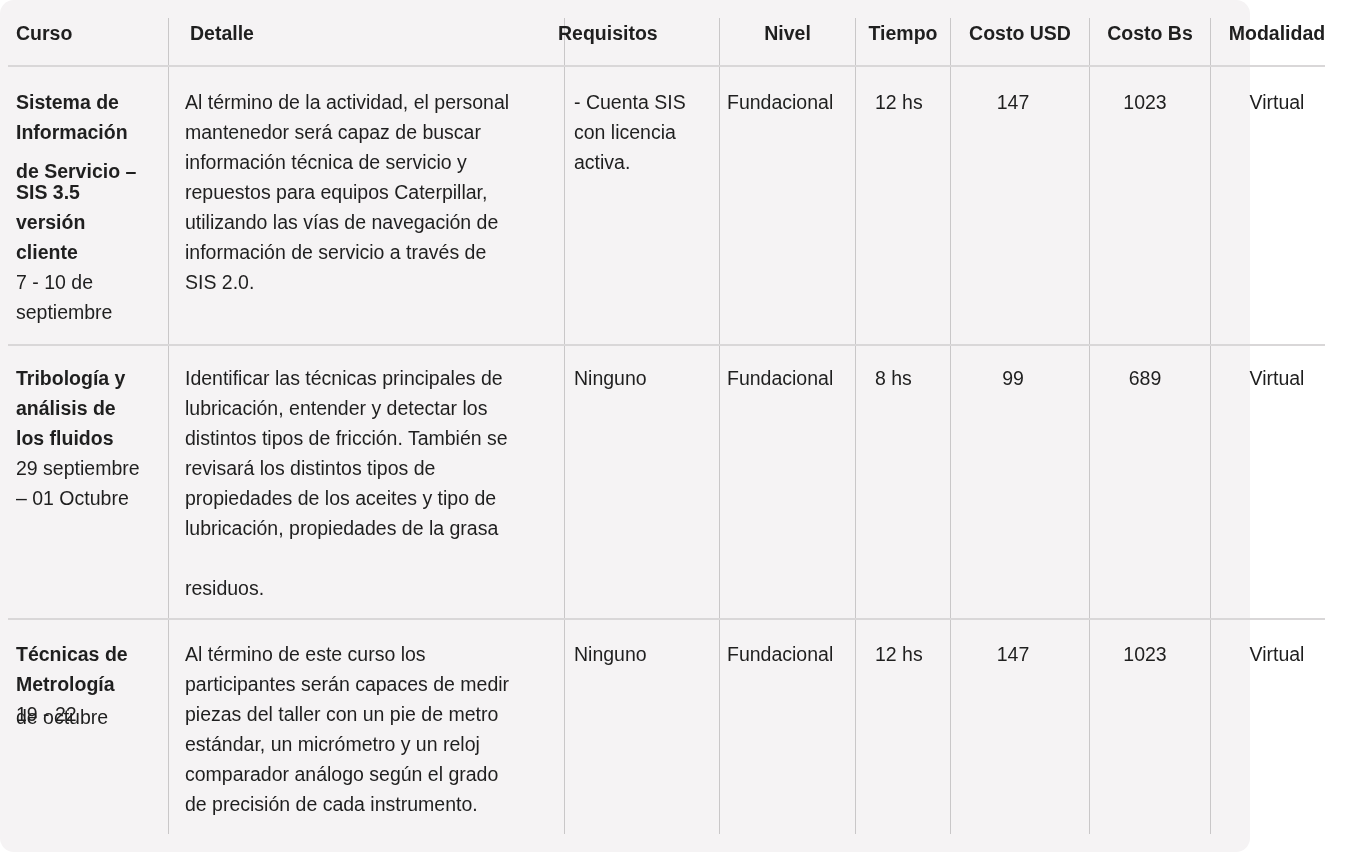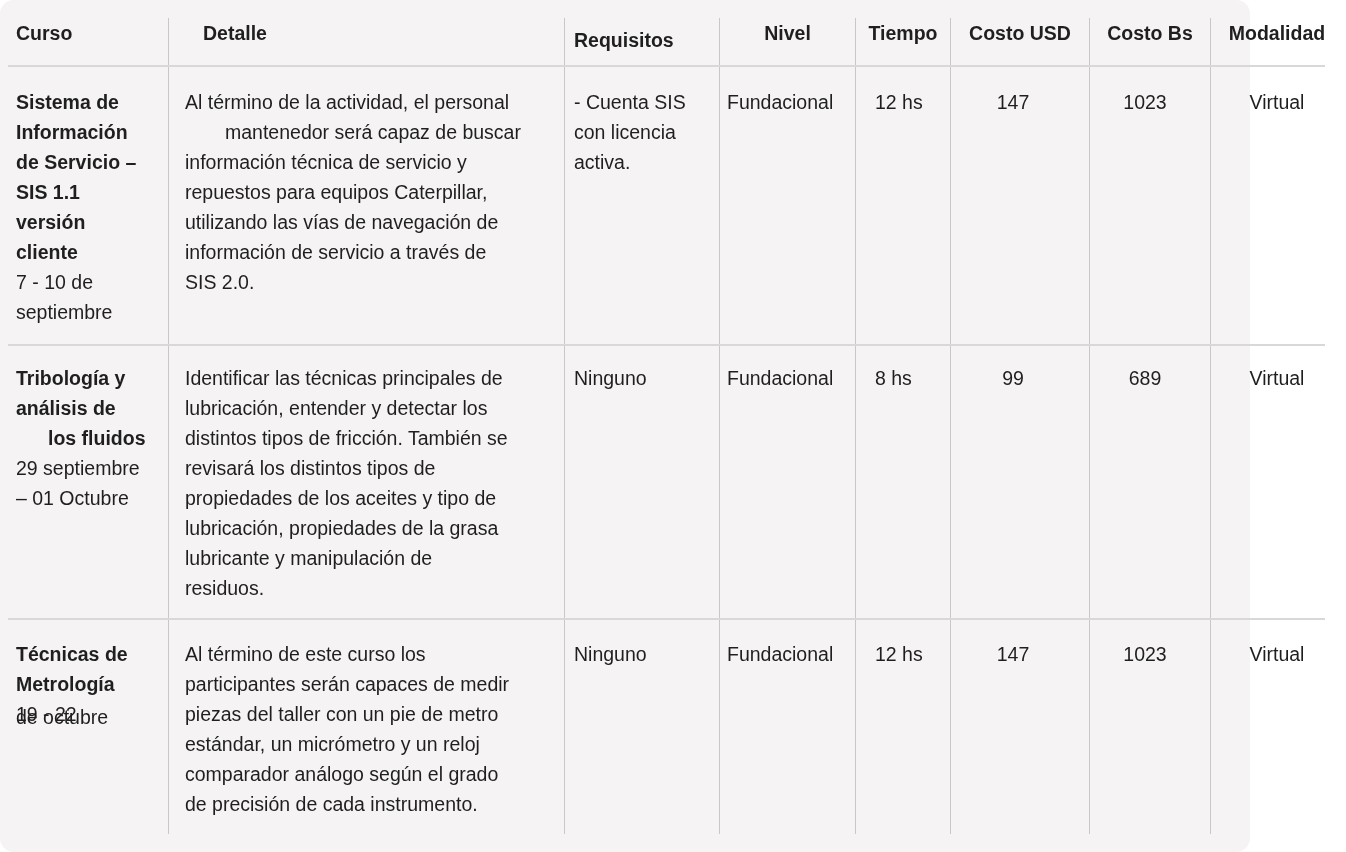--- a/index.html
+++ b/index.html
@@ -23,64 +23,63 @@
   <div class="vline" style="left:855px;top:18px;height:816px;"></div>
   <div class="vline" style="left:950px;top:18px;height:816px;"></div>
   <div class="vline" style="left:1089px;top:18px;height:816px;"></div>
   <div class="vline" style="left:1210px;top:18px;height:816px;"></div>
 
   <div class="hline" style="top:65px;"></div>
   <div class="hline" style="top:344px;"></div>
   <div class="hline" style="top:618px;"></div>
 
   <div class="cell hdr" style="left:16px;">Curso</div>
-  <div class="cell hdr" style="left:190px;margin-left:13px;">Detalle</div>
-  <div class="cell hdr" style="left:574px;margin-top:7px;">Requisitos</div>
+  <div class="cell hdr" style="left:190px;">Detalle</div>
+  <div class="cell hdr" style="left:558px;">Requisitos</div>
   <div class="cell hdr c" style="left:720px;width:135px;">Nivel</div>
   <div class="cell hdr c" style="left:856px;width:94px;">Tiempo</div>
   <div class="cell hdr c" style="left:951px;width:138px;">Costo USD</div>
   <div class="cell hdr c" style="left:1090px;width:120px;">Costo Bs</div>
   <div class="cell hdr c" style="left:1211px;width:132px;">Modalidad</div>
 
   <div id="rows"></div>
 <div class="cell b" style="left:16px;top:87px;">Sistema de</div>
     <div class="cell b" style="left:16px;top:117px;">Información</div>
-    <div class="cell b" style="left:16px;top:147px;">de Servicio –</div>
-    <div class="cell b" style="left:16px;top:177px;">SIS 1.1</div>
+    <div class="cell b" style="left:16px;top:156px;">de Servicio –</div>
+    <div class="cell b" style="left:16px;top:177px;">SIS 3.5</div>
     <div class="cell b" style="left:16px;top:207px;">versión</div>
     <div class="cell b" style="left:16px;top:237px;">cliente</div>
     <div class="cell " style="left:16px;top:267px;">7 - 10 de</div>
     <div class="cell " style="left:16px;top:297px;">septiembre</div>
     <div class="cell " style="left:185px;top:87px;white-space:nowrap;">Al término de la actividad, el personal</div>
-    <div class="cell " style="left:185px;top:117px;white-space:nowrap;margin-left:40px;">mantenedor será capaz de buscar</div>
+    <div class="cell " style="left:185px;top:117px;white-space:nowrap;">mantenedor será capaz de buscar</div>
     <div class="cell " style="left:185px;top:147px;white-space:nowrap;">información técnica de servicio y</div>
     <div class="cell " style="left:185px;top:177px;white-space:nowrap;">repuestos para equipos Caterpillar,</div>
     <div class="cell " style="left:185px;top:237px;white-space:nowrap;">información de servicio a través de</div>
     <div class="cell " style="left:185px;top:207px;white-space:nowrap;">utilizando las vías de navegación de</div>
     <div class="cell " style="left:185px;top:267px;white-space:nowrap;">SIS 2.0.</div>
     <div class="cell " style="left:574px;top:87px;">- Cuenta SIS</div>
     <div class="cell " style="left:574px;top:117px;">con licencia</div>
     <div class="cell " style="left:574px;top:147px;">activa.</div>
     <div class="cell " style="left:727px;top:87px;">Fundacional</div>
     <div class="cell " style="left:875px;top:87px;">12 hs</div>
     <div class="cell c" style="left:951px;width:124px;top:87px;">147</div>
     <div class="cell c" style="left:1090px;width:110px;top:87px;">1023</div>
     <div class="cell c" style="left:1211px;width:132px;top:87px;">Virtual</div>
     <div class="cell b" style="left:16px;top:363px;">Tribología y</div>
     <div class="cell b" style="left:16px;top:393px;">análisis de</div>
-    <div class="cell b" style="left:16px;top:423px;margin-left:32px;">los fluidos</div>
+    <div class="cell b" style="left:16px;top:423px;">los fluidos</div>
     <div class="cell " style="left:16px;top:453px;">29 septiembre</div>
     <div class="cell " style="left:16px;top:483px;">– 01 Octubre</div>
     <div class="cell " style="left:185px;top:363px;white-space:nowrap;">Identificar las técnicas principales de</div>
     <div class="cell " style="left:185px;top:393px;white-space:nowrap;">lubricación, entender y detectar los</div>
     <div class="cell " style="left:185px;top:423px;white-space:nowrap;">distintos tipos de fricción. También se</div>
     <div class="cell " style="left:185px;top:483px;white-space:nowrap;">propiedades de los aceites y tipo de</div>
     <div class="cell " style="left:185px;top:453px;white-space:nowrap;">revisará los distintos tipos de</div>
     <div class="cell " style="left:185px;top:513px;white-space:nowrap;">lubricación, propiedades de la grasa</div>
-    <div class="cell " style="left:185px;top:543px;white-space:nowrap;">lubricante y manipulación de</div>
     <div class="cell " style="left:185px;top:573px;white-space:nowrap;">residuos.</div>
     <div class="cell " style="left:574px;top:363px;">Ninguno</div>
     <div class="cell " style="left:727px;top:363px;">Fundacional</div>
     <div class="cell " style="left:875px;top:363px;">8 hs</div>
     <div class="cell c" style="left:951px;width:124px;top:363px;">99</div>
     <div class="cell c" style="left:1090px;width:110px;top:363px;">689</div>
     <div class="cell c" style="left:1211px;width:132px;top:363px;">Virtual</div>
     <div class="cell b" style="left:16px;top:639px;">Técnicas de</div>
     <div class="cell b" style="left:16px;top:669px;">Metrología</div>
     <div class="cell " style="left:16px;top:699px;">19 - 22</div>

